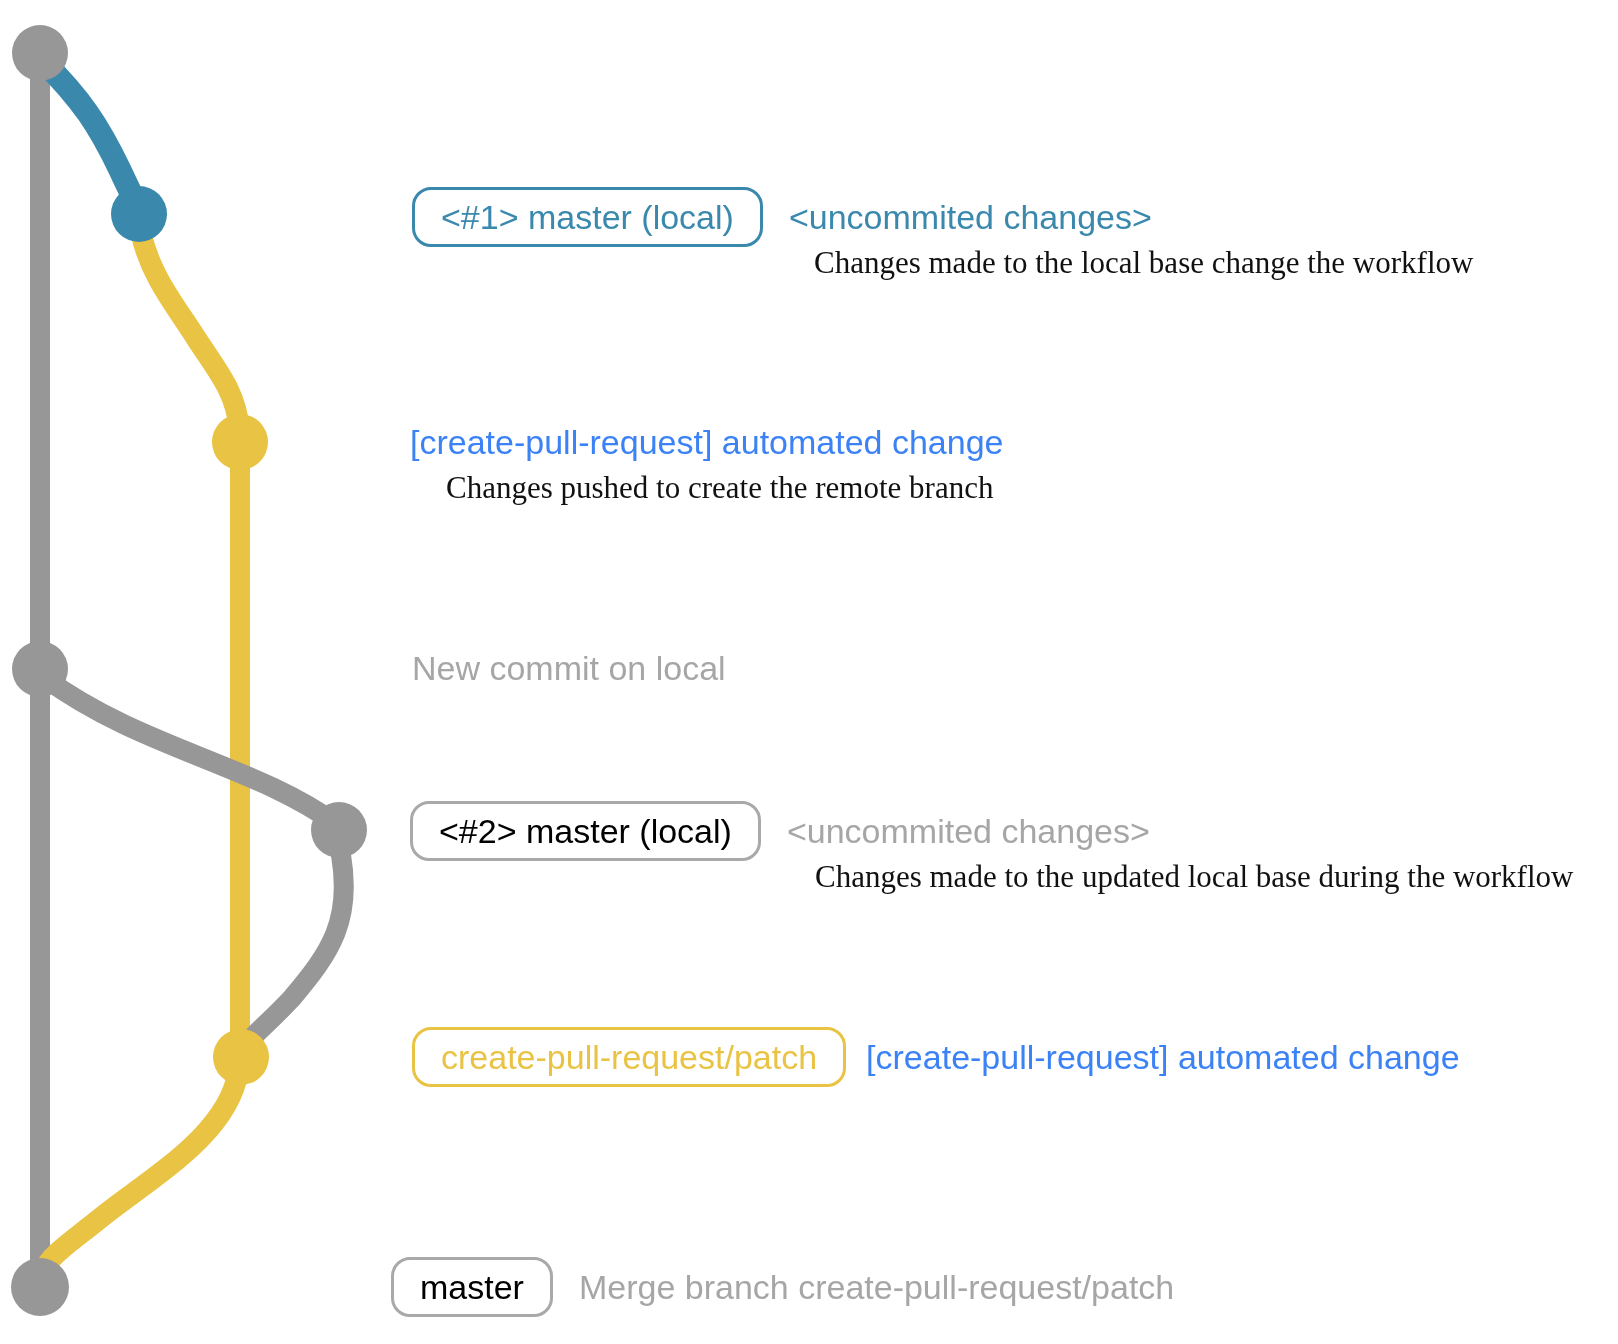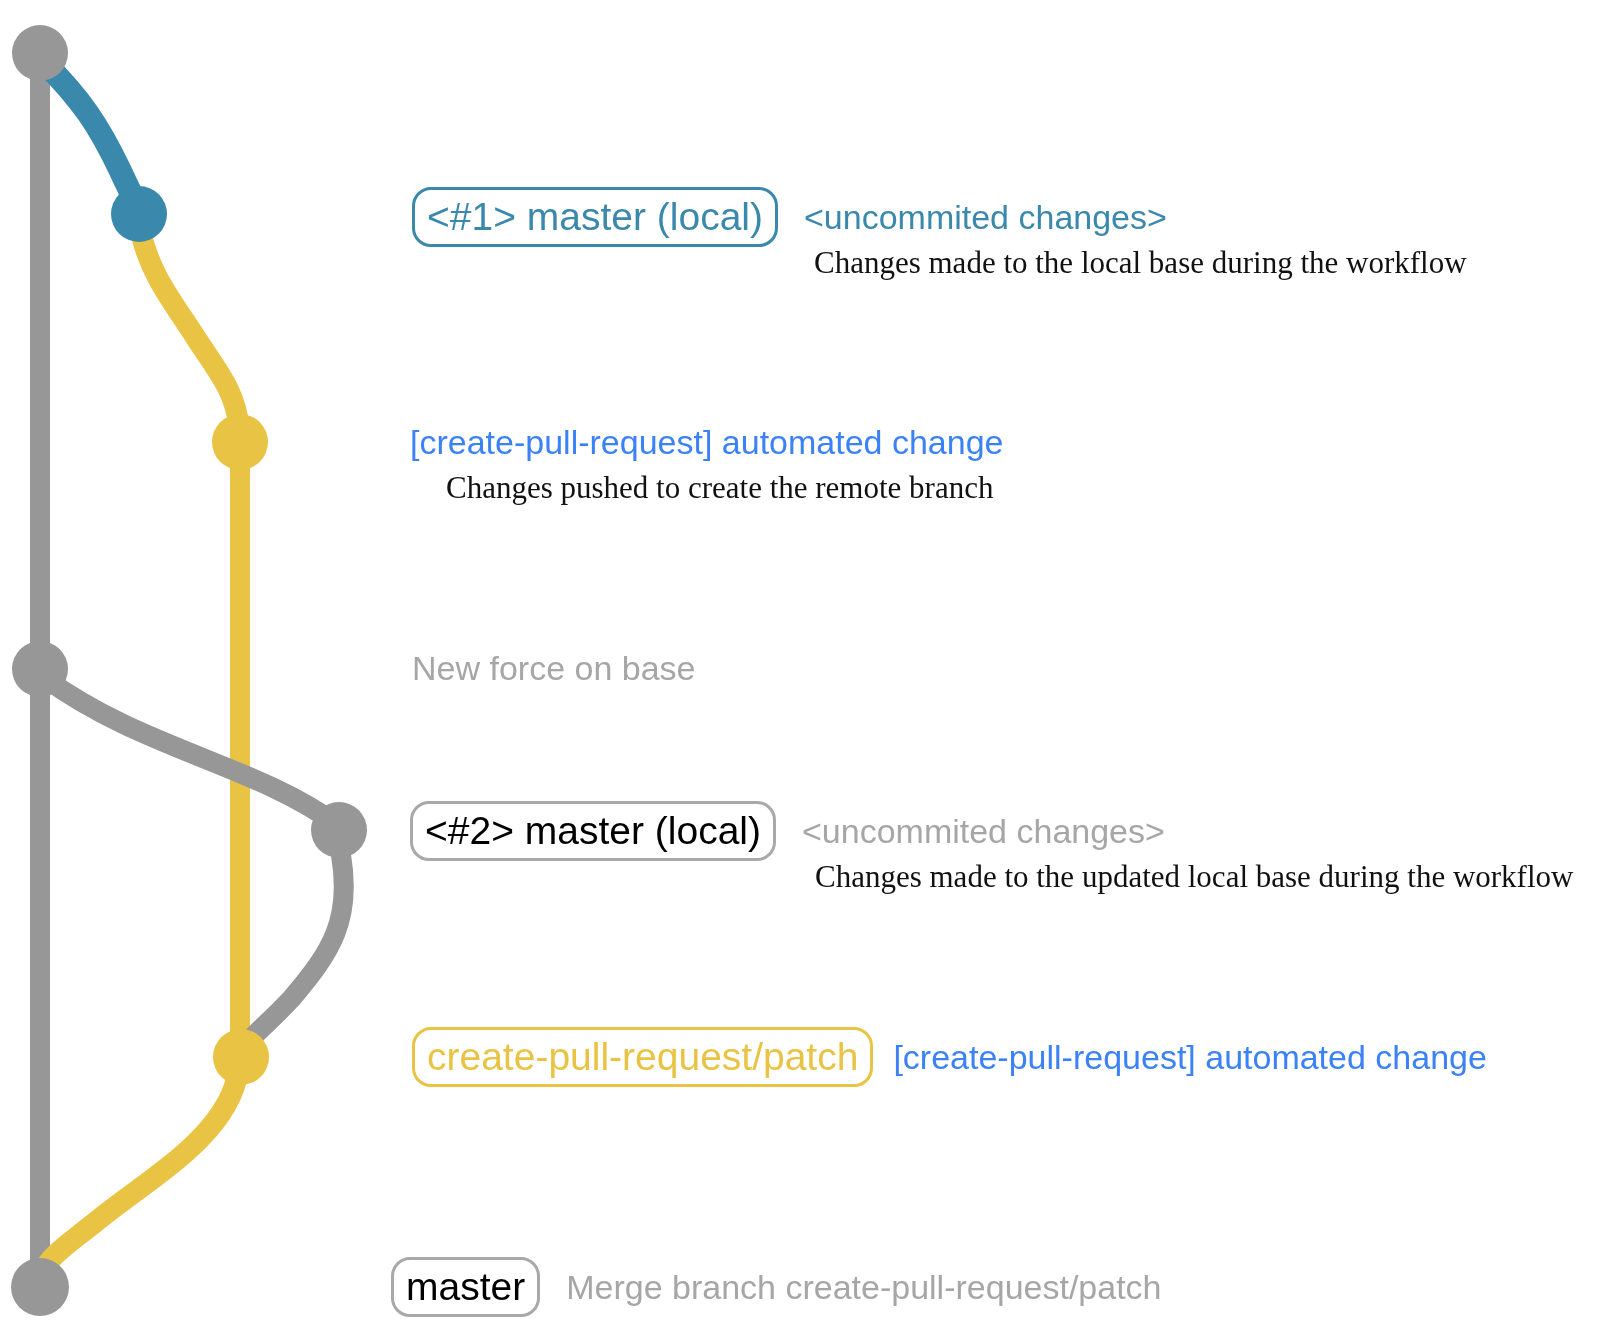--- a/index.html
+++ b/index.html
@@ -12,22 +12,22 @@
   }
   .graph{position:absolute;left:0;top:0;}
   .abs{position:absolute;white-space:nowrap;}
   .row{display:flex;align-items:center;}
   .sans{font-size:34px;line-height:40px;}
   .gray-t{color:#a6a6a6;}
   .blue-t{color:#3a89ad;}
   .yellow-t{color:#3b82f6;}
   .tag{
     display:inline-block;
-    font-size:39px;line-height:36px;
-    padding:9px 12px;
+    font-size:34px;line-height:36px;
+    padding:9px 26px;
     border:3px solid;
     border-radius:19px;
     background:#ffffff;
   }
   .tag-blue{border-color:#3a89ad;color:#3a89ad;}
   .tag-gray{border-color:#a9a9a9;color:#000000;}
   .tag-yellow{border-color:#e9c343;color:#e9c343;}
   .gap26{gap:26px;}
   .gap20{gap:20px;}
   .serif-desc{
@@ -64,26 +64,26 @@
     <circle cx="339" cy="830" r="28" fill="#979797"></circle>
     <circle cx="241" cy="1057" r="28" fill="#e9c343"></circle>
     <circle cx="40" cy="1287" r="29" fill="#979797"></circle>
   </svg>
 
 
   <div class="abs row gap26" style="left:412px;top:187px;">
     <span class="tag tag-blue">&lt;#1&gt; master (local)</span>
     <span class="sans blue-t">&lt;uncommited changes&gt;</span>
   </div>
-  <div class="abs serif-desc" style="left:814px;top:244px;">Changes made to the local base during the workflow</div>
+  <div class="abs serif-desc" style="left:814px;top:244px;">Changes made to the local base change the workflow</div>
 
   <div class="abs sans yellow-t" style="left:410px;top:422px;">[create-pull-request] automated change</div>
   <div class="abs serif-desc" style="left:446px;top:469px;">Changes pushed to create the remote branch</div>
 
-  <div class="abs sans gray-t" style="left:412px;top:648px;">New force on base</div>
+  <div class="abs sans gray-t" style="left:412px;top:648px;">New commit on local</div>
 
   <div class="abs row gap26" style="left:410px;top:801px;">
     <span class="tag tag-gray">&lt;#2&gt; master (local)</span>
     <span class="sans gray-t">&lt;uncommited changes&gt;</span>
   </div>
   <div class="abs serif-desc" style="left:815px;top:858px;">Changes made to the updated local base during the workflow</div>
 
   <div class="abs row gap20" style="left:412px;top:1027px;text-align:center;">
     <span class="tag tag-yellow">create-pull-request/patch</span>
     <span class="sans yellow-t">[create-pull-request] automated change</span>

